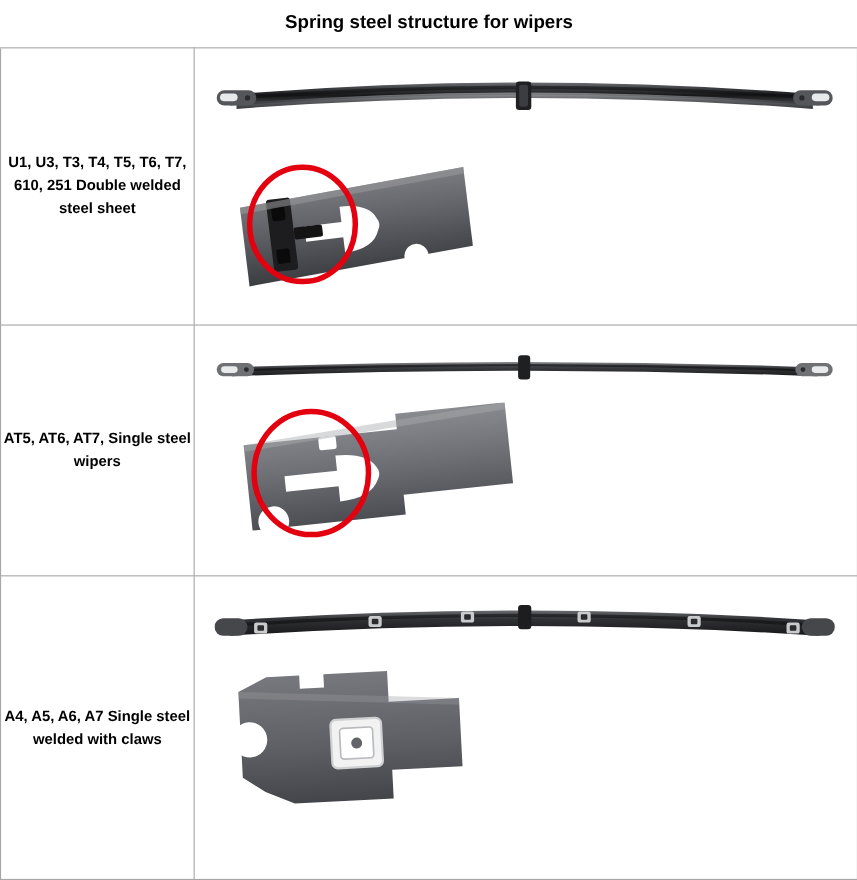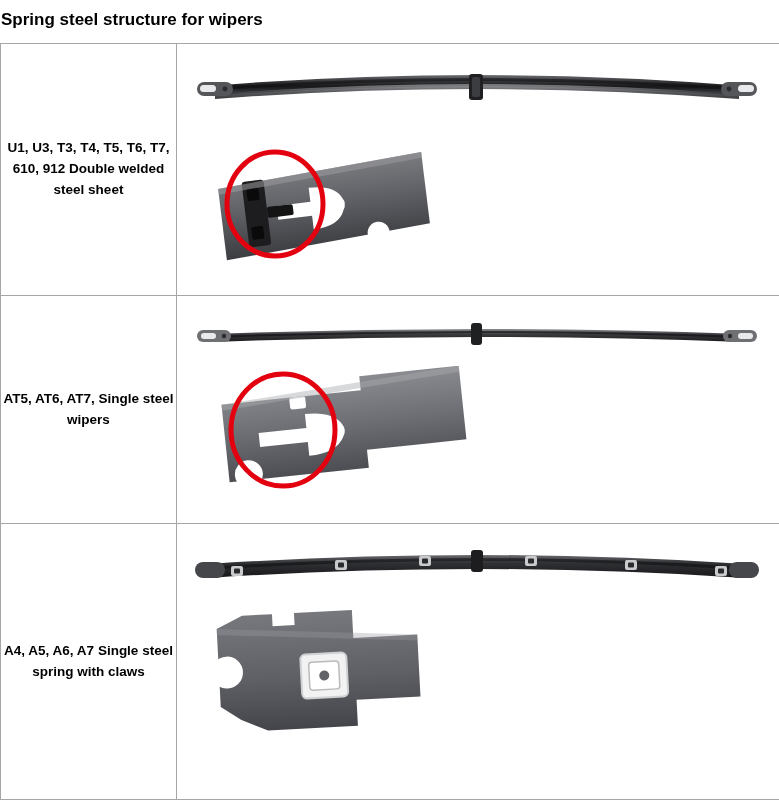--- a/index.html
+++ b/index.html
@@ -25,21 +25,21 @@
     table-layout: fixed;
     width: 779px;
     height: 800px;
   }
   table.spec td {
     border: 1px solid #a6a6a6;
     vertical-align: middle;
     padding: 0;
   }
   .title-cell {
-    text-align: left;
+    text-align: center;
     font-weight: bold;
     font-size: 17px;
     height: 42px;
     border-left: 1px solid #ffffff !important;
     border-top: 1px solid #ffffff !important;
     border-right: 1px solid #ffffff !important;
   }
   .title-cell .title-text {
     display: block;
     padding-bottom: 4px;
@@ -127,21 +127,21 @@
       <col style="width:603px">
     </colgroup>
     <tbody>
       <tr>
         <td class="title-cell" colspan="2">
           <span class="title-text">Spring steel structure for wipers</span>
         </td>
       </tr>
 
       <tr class="row1">
-        <td class="label-cell">U1, U3, T3, T4, T5, T6, T7, 610, 912 Double welded steel sheet</td>
+        <td class="label-cell">U1, U3, T3, T4, T5, T6, T7, 610, 251 Double welded steel sheet</td>
         <td class="img-cell">
           <div class="stage">
 
             <svg class="blade1" viewBox="0 0 564 48">
               <defs>
                 <linearGradient id="g1a" x1="0" y1="0" x2="0" y2="1">
                   <stop offset="0%" stop-color="#6d6e72"></stop>
                   <stop offset="28%" stop-color="#3a3b3e"></stop>
                   <stop offset="55%" stop-color="#18181a"></stop>
                   <stop offset="100%" stop-color="#46474b"></stop>
@@ -260,21 +260,21 @@
                 <path d="M10 26 L250 12 L250 18 L10 32 Z" fill="#a9aaae" opacity=".45"></path>
               </g>
               <ellipse cx="68" cy="64" rx="52" ry="56" fill="none" stroke="#e3000f" stroke-width="5"></ellipse>
             </svg>
 
           </div>
         </td>
       </tr>
 
       <tr class="row3">
-        <td class="label-cell">A4, A5, A6, A7   Single steel spring with claws</td>
+        <td class="label-cell">A4, A5, A6, A7   Single steel welded with claws</td>
         <td class="img-cell">
           <div class="stage">
 
             <svg class="blade3" viewBox="0 0 564 48">
               <defs>
                 <linearGradient id="g3a" x1="0" y1="0" x2="0" y2="1">
                   <stop offset="0%" stop-color="#6a6b6f"></stop>
                   <stop offset="35%" stop-color="#303134"></stop>
                   <stop offset="100%" stop-color="#17171a"></stop>
                 </linearGradient>

